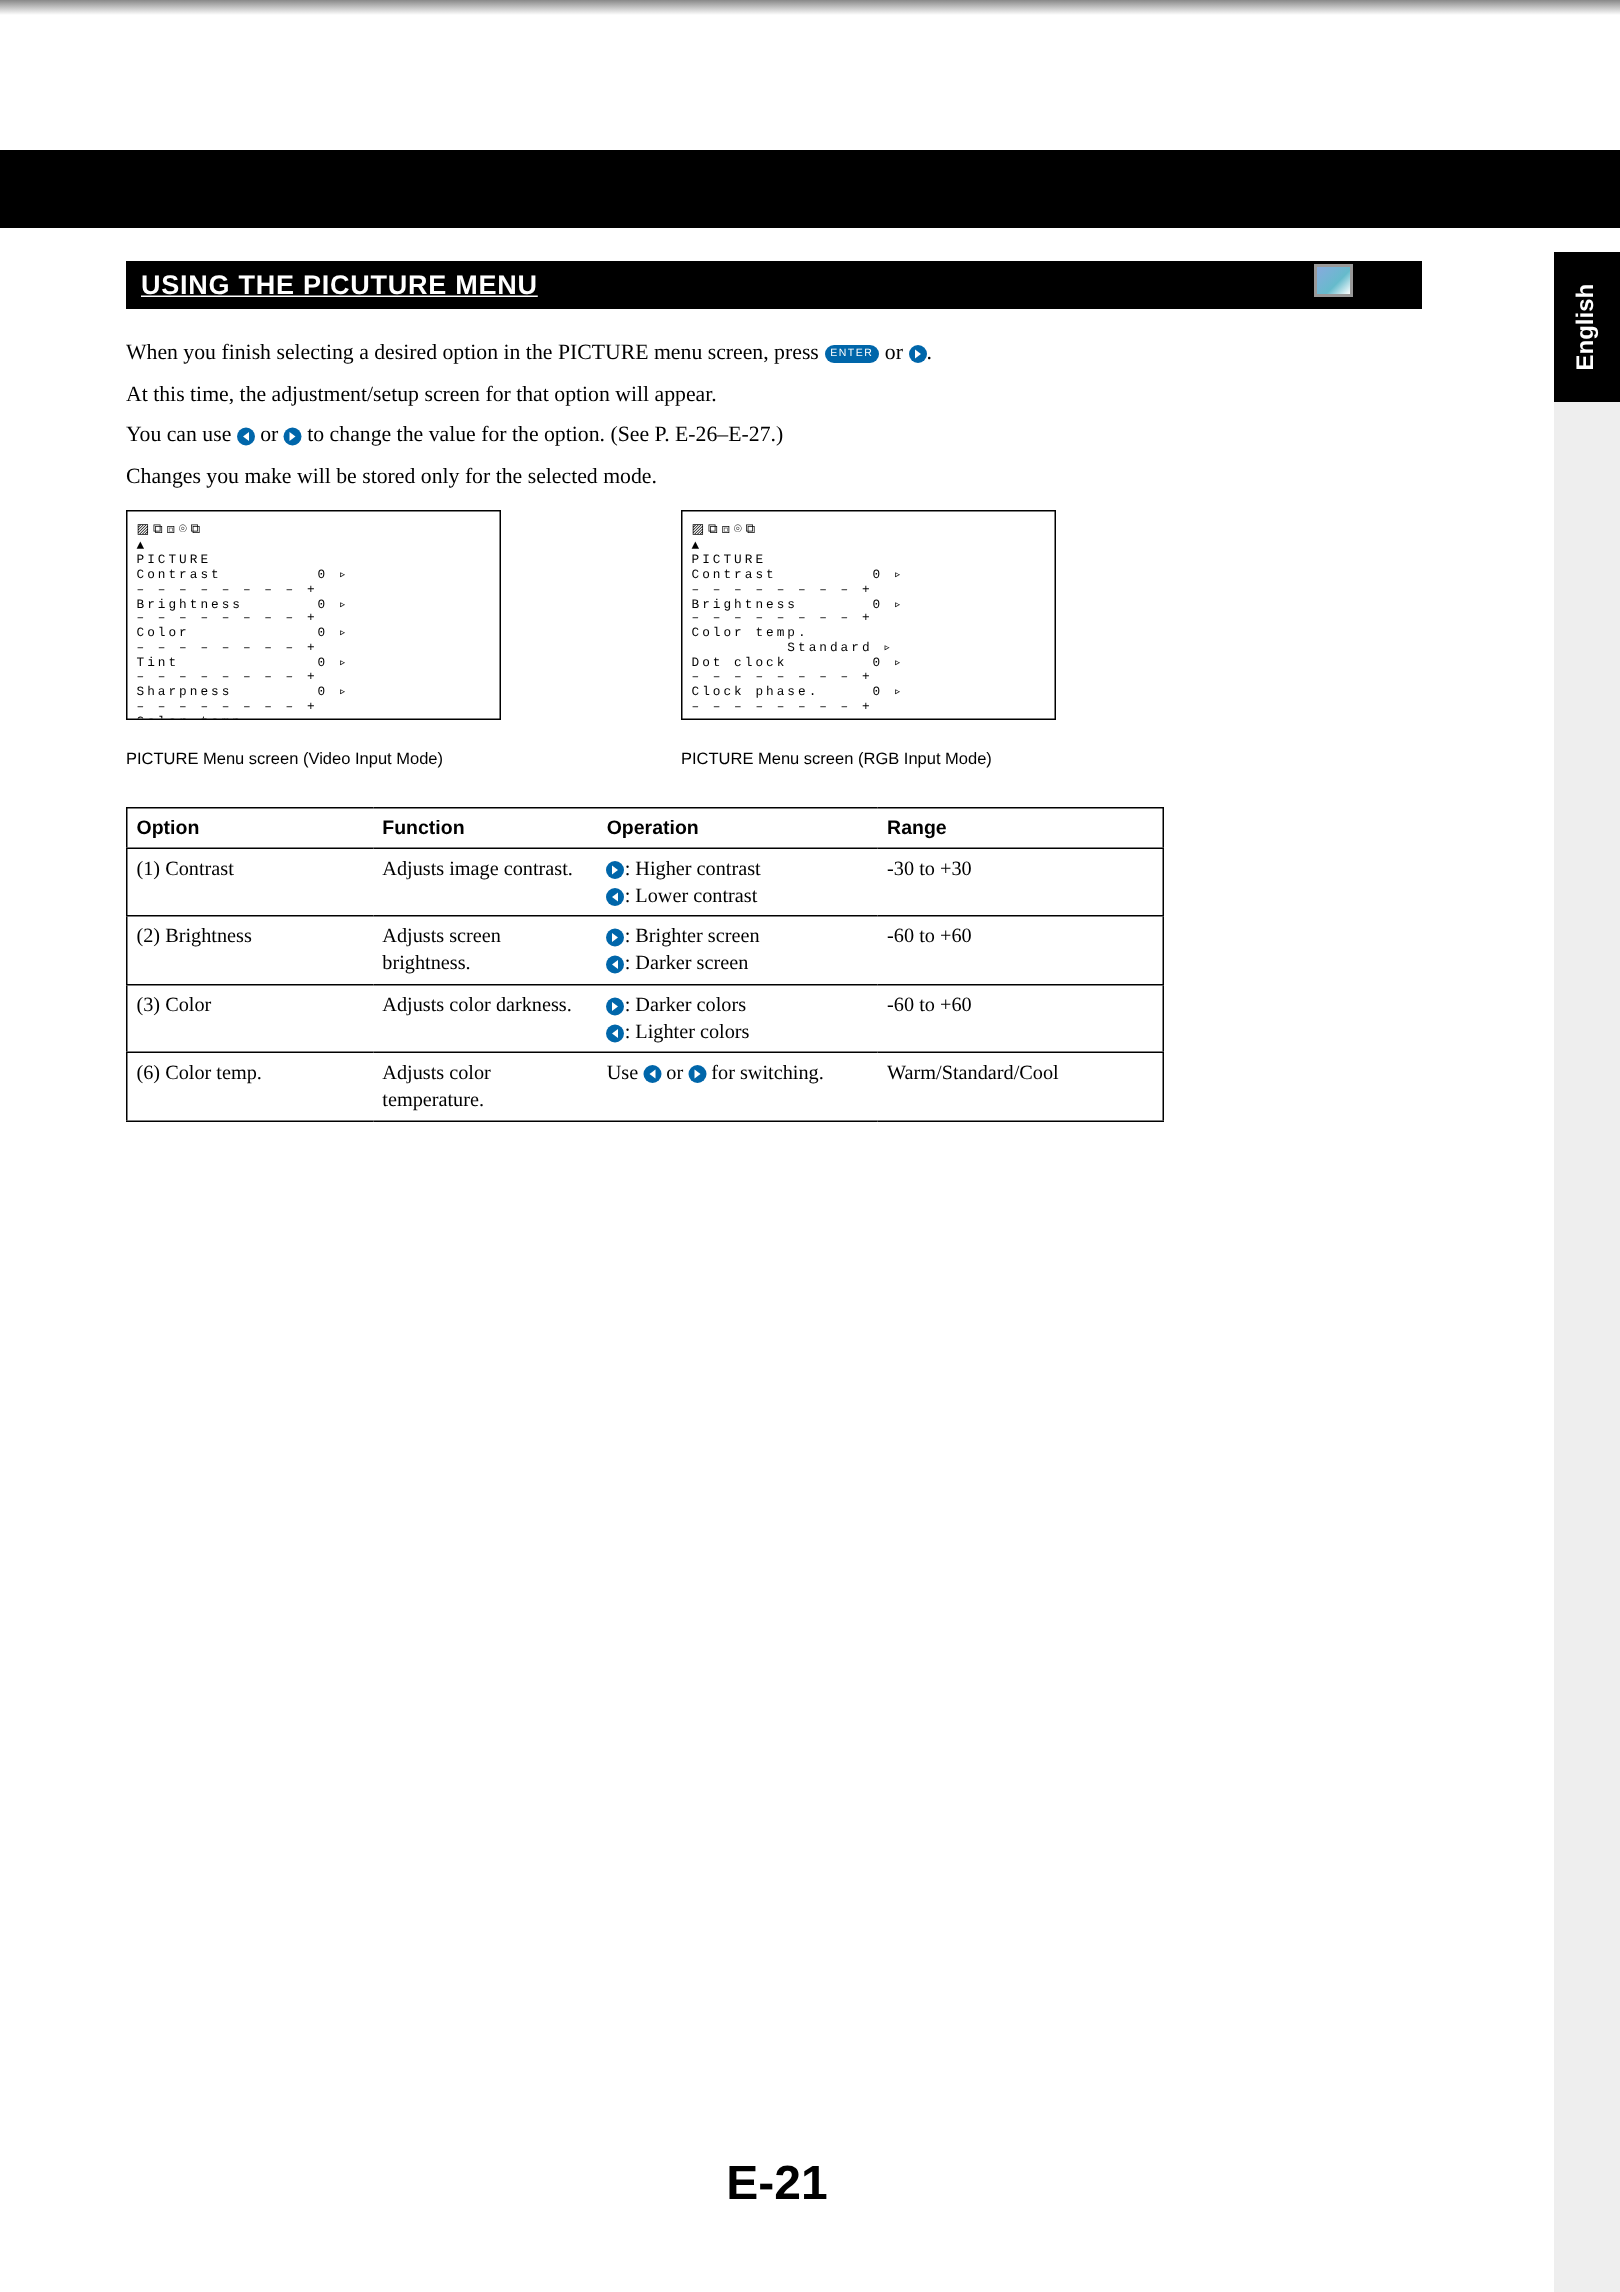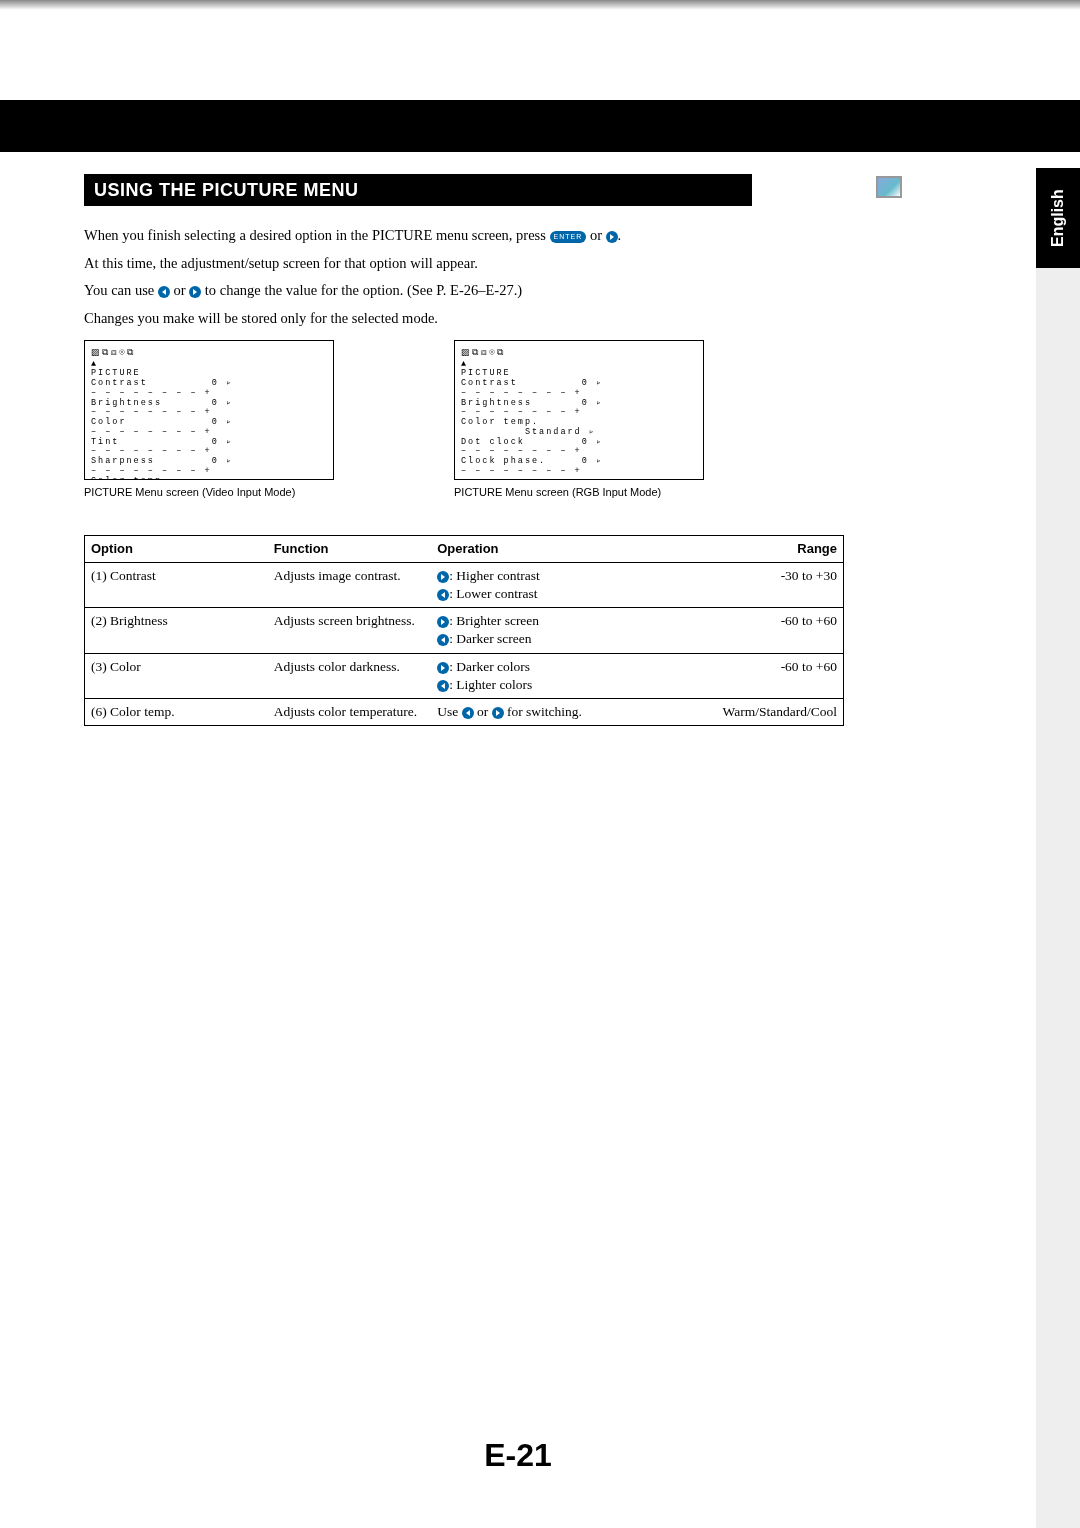--- a/index.html
+++ b/index.html
@@ -21,31 +21,32 @@
   .top-black {
     position: absolute;
     top: 100px; left: 0; right: 0;
     height: 52px;
     background: #000;
   }
   .heading-bar {
     position: absolute;
     top: 174px;
     left: 84px;
-    width: 668px;
+    width: 864px;
     height: 32px;
     background: #000;
     color: #fff;
     font-family: Arial, Helvetica, sans-serif;
     font-weight: bold;
     font-size: 18px;
     letter-spacing: 0.5px;
     display: flex;
     align-items: center;
     padding-left: 10px;
+    text-decoration: underline;
   }
   .tv-icon {
     position: absolute;
     top: 176px;
     left: 876px;
     width: 26px; height: 22px;
     border: 2px solid #999;
     background: linear-gradient(135deg, #8ad 0%, #6bc 60%, #fff 100%);
   }
   .lang-tab {
@@ -130,46 +131,46 @@
   }
   .osd-icons {
     font-family: Arial, sans-serif;
     font-size: 9px;
     letter-spacing: 0;
     margin-bottom: 2px;
   }
   .osd-caption {
     font-family: Arial, Helvetica, sans-serif;
     font-size: 11px;
-    margin-top: 6px;
+    margin-top: 20px;
   }
 
   .options-table {
-    margin-top: 37px;
-    width: 760px;
+    margin-top: 26px;
+    width: 692px;
     border-collapse: collapse;
     border: 1px solid #000;
     font-size: 13.5px;
   }
   .options-table th, .options-table td {
     border-bottom: 1px solid #000;
     padding: 4px 6px;
     text-align: left;
     vertical-align: top;
     line-height: 1.35;
   }
   .options-table th {
     font-family: Arial, Helvetica, sans-serif;
     font-weight: bold;
     font-size: 13px;
   }
   .options-table .c1 { width: 200px; }
   .options-table .c2 { width: 176px; }
   .options-table .c3 { width: 230px; }
-  .options-table .c4 { width: 214px; text-align: right; }
+  .options-table .c4 { width: 214px; }
   .options-table tr:last-child td { border-bottom: 1px solid #000; }
 
   .page-num {
     position: absolute;
     bottom: 54px;
     left: 0; right: 44px;
     text-align: center;
     font-family: Arial, Helvetica, sans-serif;
     font-weight: bold;
     font-size: 32px;

